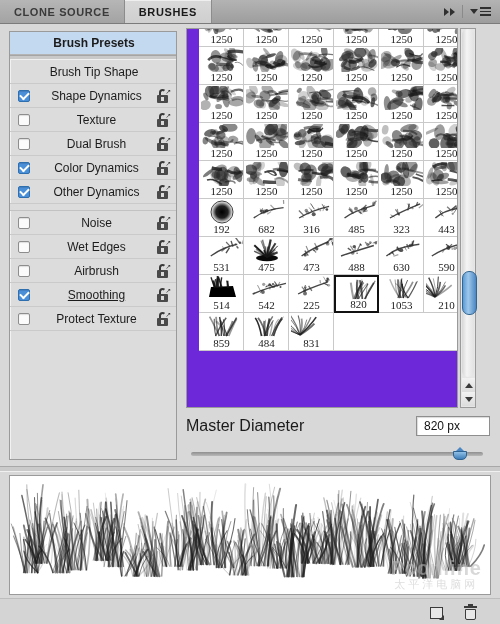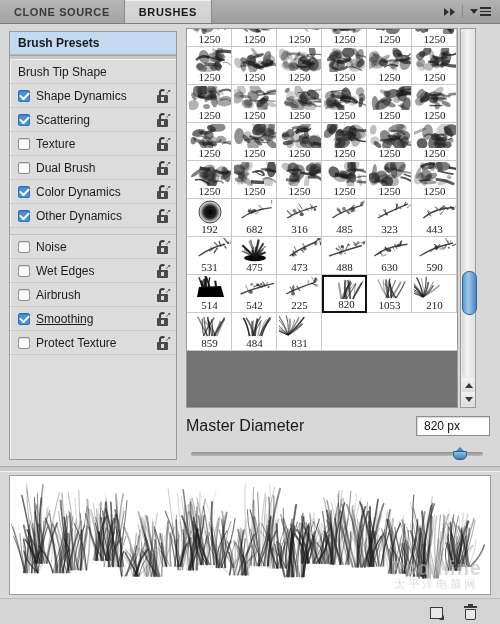--- a/index.html
+++ b/index.html
@@ -46,20 +46,21 @@
     border-top:5px solid #2f2f2f;
   }
   .menu-ico .bars{display:flex;flex-direction:column;gap:2px;}
   .menu-ico .bars span{display:block;width:11px;height:1.5px;background:#2f2f2f;}
 
   
   .left-pane{
     position:absolute;left:9px;top:31px;width:168px;height:429px;
     background:#dcdcdc;border:1px solid #9a9a9a;box-sizing:border-box;
     box-shadow:inset 1px 1px 0 #f2f2f2;
+    text-align:center;
   }
   .opt{
     height:24px;display:flex;align-items:center;box-sizing:border-box;
     padding:0 6px 0 8px;font-size:12px;color:#1c1c1c;
     border-bottom:1px solid #cacaca;
   }
   .opt .lbl{flex:1;}
   .opt.preset{
     background:#c3d9f0;font-weight:bold;height:23px;
     border-bottom:1px solid #b4b4b4;
@@ -94,21 +95,21 @@
   }
   .lock .arr{position:absolute;right:-1px;top:-1px;font-size:7px;color:#3a3a3a;line-height:7px;}
 
   
   .grid-wrap{
     position:absolute;left:186px;top:28px;width:304px;height:380px;
     background:#d8d8d8;
   }
   .grid-box{
     position:absolute;left:0;top:0;width:272px;height:380px;
-    background:#737373;border:1px solid #9a9a9a;box-sizing:border-box;overflow:hidden;
+    background:#6d28d9;border:1px solid #9a9a9a;box-sizing:border-box;overflow:hidden;padding-left:12px;
   }
   .grid{display:flex;flex-wrap:wrap;width:270px;margin-top:-20px;}
   .cell{
     width:45px;height:38px;box-sizing:border-box;
     border-right:1px solid #c9c9c9;border-bottom:1px solid #c9c9c9;
     position:relative;background:#fff;overflow:hidden;
   }
   .cell .thumb{
     position:absolute;left:0;top:1px;width:45px;height:24px;
     display:flex;align-items:center;justify-content:center;
@@ -230,29 +231,20 @@
       <span class="lbl">Brush Presets</span>
     </div>
     <div class="sep"></div>
     <div class="opt">
       <span class="lbl">Brush Tip Shape</span>
     </div>
 
     <div class="opt">
       <span class="cb on"></span>
       <span class="lbl">Shape Dynamics</span>
-      <span class="lock">
-          <span class="shackle"></span>
-          <span class="body"></span>
-          <span class="arr">↗</span>
-        </span>
-    </div>
-    <div class="opt">
-      <span class="cb on"></span>
-      <span class="lbl">Scattering</span>
       <span class="lock">
           <span class="shackle"></span>
           <span class="body"></span>
           <span class="arr">↗</span>
         </span>
     </div>
     <div class="opt">
       <span class="cb"></span>
       <span class="lbl">Texture</span>
       <span class="lock">

